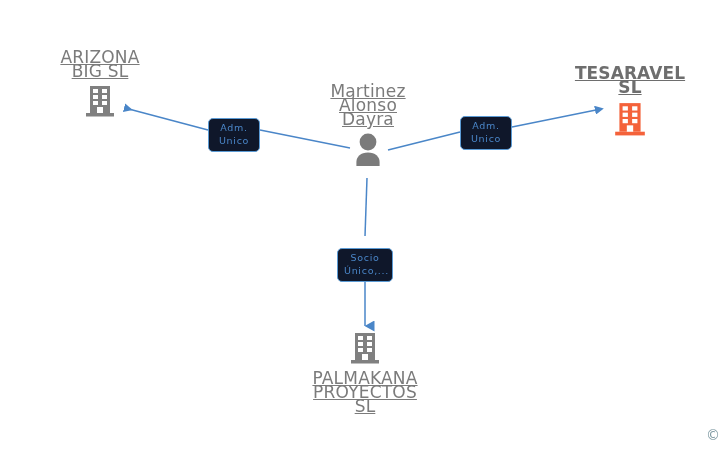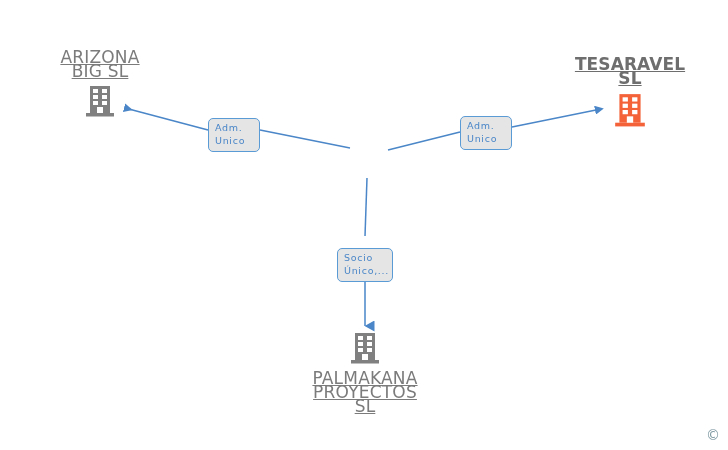--- a/index.html
+++ b/index.html
@@ -53,21 +53,21 @@
   
   #node-arizona {
     left: 48px;
     top: 50px;
     width: 104px;
   }
   #node-arizona .node-icon { margin-top: 6px; }
 
   #node-tesaravel {
     left: 572px;
-    top: 57px;
+    top: 66px;
     width: 116px;
   }
   #node-tesaravel .node-icon { margin-top: 7px; }
 
   #node-person {
     left: 312px;
     top: 84px;
     width: 112px;
   }
   #node-person .node-icon { margin-top: 6px; }
@@ -77,26 +77,26 @@
     top: 331px;
     width: 120px;
   }
   #node-palmakana .node-label { margin-top: 6px; }
 
   
   .edge-label {
     position: absolute;
     border: 1px solid #5b9bd5;
     border-radius: 5px;
-    background: #e5e5e5;
+    background: #0f172a;
     color: #4a86c8;
     font-size: 9.5px;
     line-height: 12.5px;
     letter-spacing: 0.7px;
-    text-align: left;
+    text-align: center;
     padding: 3px 6px 4px 6px;
     white-space: pre-line;
     box-sizing: border-box;
   }
   #edge-label-left  { left: 208px; top: 118px; width: 52px; }
   #edge-label-right { left: 460px; top: 116px; width: 52px; }
   #edge-label-down  { left: 337px; top: 248px; width: 56px; }
 
   
   #watermark {
@@ -184,20 +184,29 @@
       <rect x="8" y="5" width="5" height="4" fill="#ffffff"></rect>
       <rect x="17" y="5" width="5" height="4" fill="#ffffff"></rect>
       <rect x="8" y="11" width="5" height="4" fill="#ffffff"></rect>
       <rect x="17" y="11" width="5" height="4" fill="#ffffff"></rect>
       <rect x="8" y="17" width="5" height="4" fill="#ffffff"></rect>
       <rect x="17" y="17" width="5" height="4" fill="#ffffff"></rect>
       <rect x="12" y="23" width="6" height="6" fill="#ffffff"></rect>
     </svg>
   </div>
 
+  <div class="node" id="node-person">
+    <div class="node-label">Martinez
+Alonso
+Dayra</div>
+    <svg class="node-icon" width="32" height="34" viewBox="0 0 32 34" xmlns="http://www.w3.org/2000/svg">
+      <circle cx="16" cy="10" r="8.4" fill="#7b7b7b"></circle>
+      <path d="M16 20.5c-7.2 0-11.6 4.2-11.6 9.4V34h23.2v-4.1c0-5.2-4.4-9.4-11.6-9.4z" fill="#7b7b7b"></path>
+    </svg>
+  </div>
 
   <div class="node" id="node-palmakana">
     <svg class="node-icon" width="30" height="34" viewBox="0 0 30 34" xmlns="http://www.w3.org/2000/svg">
       <rect x="5" y="2" width="20" height="27" fill="#808080"></rect>
       <rect x="1" y="29" width="28" height="3.5" fill="#808080"></rect>
       <rect x="8" y="5" width="5" height="4" fill="#ffffff"></rect>
       <rect x="17" y="5" width="5" height="4" fill="#ffffff"></rect>
       <rect x="8" y="11" width="5" height="4" fill="#ffffff"></rect>
       <rect x="17" y="11" width="5" height="4" fill="#ffffff"></rect>
       <rect x="8" y="17" width="5" height="4" fill="#ffffff"></rect>

